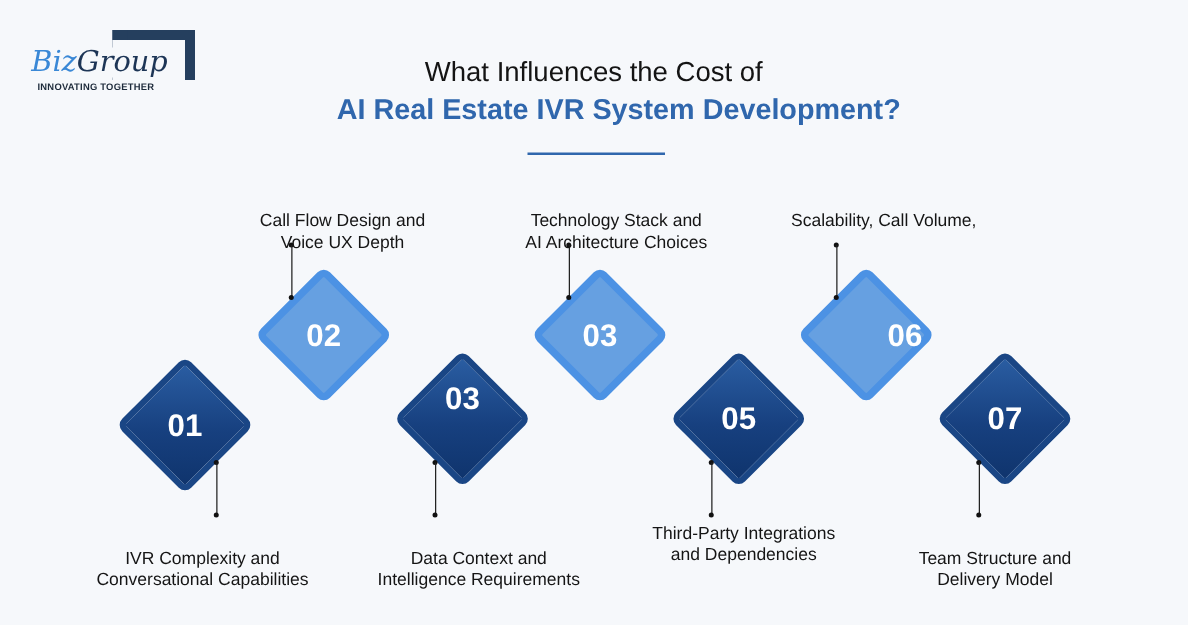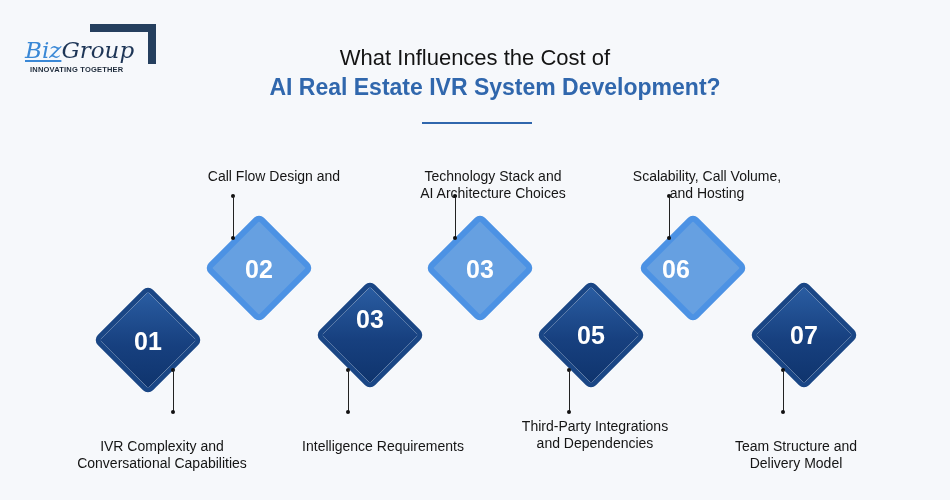--- a/index.html
+++ b/index.html
@@ -1,21 +1,21 @@
 <!DOCTYPE html>
 <html><head>
 <meta charset="utf-8">
 <style>
   html, body { margin:0; padding:0; }
   body { width:950px; height:500px; background:#f6f8fb; position:relative; overflow:hidden; font-family:"Liberation Sans", sans-serif; }
   .logo { position:absolute; left:22px; top:24px; width:140px; height:40px; }
   .logo-frame { position:absolute; left:68px; top:0; width:66px; height:40px; border:8px solid #253f5e; border-left-width:12px; box-sizing:border-box; border-bottom:none; }
   .logo-frame-cut { position:absolute; left:68px; top:8px; width:40px; height:32px; background:#f6f8fb; }
   .logo-text { position:absolute; left:3px; top:14px; font-family:"DejaVu Serif", serif; font-style:italic; font-size:23px; color:#1d3556; background:#f6f8fb; padding-right:2px; line-height:24px; }
-  .logo-text .biz { color:#3a88d6;text-decoration:underline; }
+  .logo-text .biz { color:#3a88d6; }
   .logo-tag { position:absolute; left:8px; top:41px; font-size:7.5px; color:#1d2a3a; letter-spacing:0.2px; font-weight:bold; }
   .title1 { position:absolute; left:0; width:950px; top:45px; text-align:center; font-size:22px; color:#141414; }
   .title2 { position:absolute; left:0; width:950px; top:74px; text-align:center; font-size:23px; font-weight:bold; color:#3067ad;padding-left:20px; }
   .title-rule { position:absolute; left:422px; top:122px; width:110px; height:2px; background:#3067ad; }
   .diamond { position:absolute; width:78px; height:78px; transform:rotate(45deg); border-radius:7px; box-sizing:border-box; }
   .diamond.dark { background:linear-gradient(135deg,#2a5da2 0%,#17407f 55%,#0f346d 100%); border:5px solid #1a4685; }
   .diamond.light { background:#66a0e1; border:6px solid #4c92e4; }
   .num { position:absolute; width:80px; text-align:center; color:#ffffff; font-weight:bold; font-size:25px; line-height:30px; }
   .conn { position:absolute; width:1px; background:#222; }
   .dot { position:absolute; width:4px; height:4px; border-radius:50%; background:#111; }
@@ -45,28 +45,30 @@
   <div>Conversational Capabilities</div>
 </div>
 
 <div class="diamond light" style="left:220px; top:229px;"></div>
 <div class="num" style="left:219px; top:254px;">02</div>
 <div class="dot" style="left:231px; top:194px;"></div>
 <div class="conn" style="left:233px; top:196px; height:42px;"></div>
 <div class="dot" style="left:231px; top:236px;"></div>
 <div class="label" style="left:164px; top:152px;">
   <div>Call Flow Design and</div>
+  <div>Voice UX Depth</div>
 </div>
 
 <div class="diamond dark" style="left:331px; top:296px;"></div>
 <div class="num" style="left:330px; top:304px;">03</div>
 <div class="dot" style="left:346px; top:368px;"></div>
 <div class="conn" style="left:348px; top:370px; height:42px;"></div>
 <div class="dot" style="left:346px; top:410px;"></div>
 <div class="label" style="left:273px; top:422px;">
+  <div>Data Context and</div>
   <div>Intelligence Requirements</div>
 </div>
 
 <div class="diamond light" style="left:441px; top:229px;"></div>
 <div class="num" style="left:440px; top:254px;">03</div>
 <div class="dot" style="left:453px; top:194px;"></div>
 <div class="conn" style="left:455px; top:196px; height:42px;"></div>
 <div class="dot" style="left:453px; top:236px;"></div>
 <div class="label" style="left:383px; top:152px;">
   <div>Technology Stack and</div>
@@ -77,27 +79,26 @@
 <div class="num" style="left:551px; top:320px;">05</div>
 <div class="dot" style="left:567px; top:368px;"></div>
 <div class="conn" style="left:569px; top:370px; height:42px;"></div>
 <div class="dot" style="left:567px; top:410px;"></div>
 <div class="label" style="left:485px; top:402px;">
   <div>Third-Party Integrations</div>
   <div>and Dependencies</div>
 </div>
 
 <div class="diamond light" style="left:654px; top:229px;"></div>
-<div class="num" style="left:636px; top:254px;">06</div>
+<div class="num" style="left:684px; top:254px;">06</div>
 <div class="dot" style="left:667px; top:194px;"></div>
 <div class="conn" style="left:669px; top:196px; height:42px;"></div>
 <div class="dot" style="left:667px; top:236px;"></div>
 <div class="label" style="left:597px; top:152px;">
   <div>Scalability, Call Volume,</div>
-  <div>and Hosting</div>
 </div>
 
 <div class="diamond dark" style="left:765px; top:296px;"></div>
 <div class="num" style="left:764px; top:320px;">07</div>
 <div class="dot" style="left:781px; top:368px;"></div>
 <div class="conn" style="left:783px; top:370px; height:42px;"></div>
 <div class="dot" style="left:781px; top:410px;"></div>
 <div class="label" style="left:686px; top:422px;">
   <div>Team Structure and</div>
   <div>Delivery Model</div>

